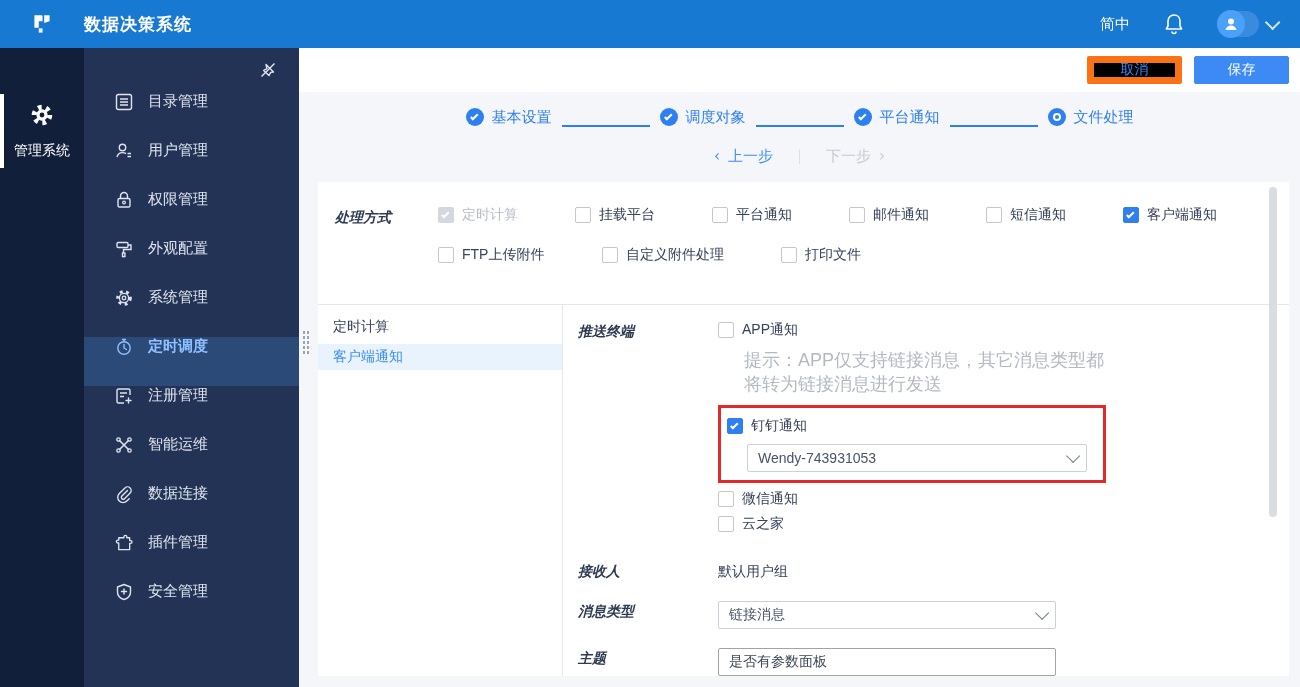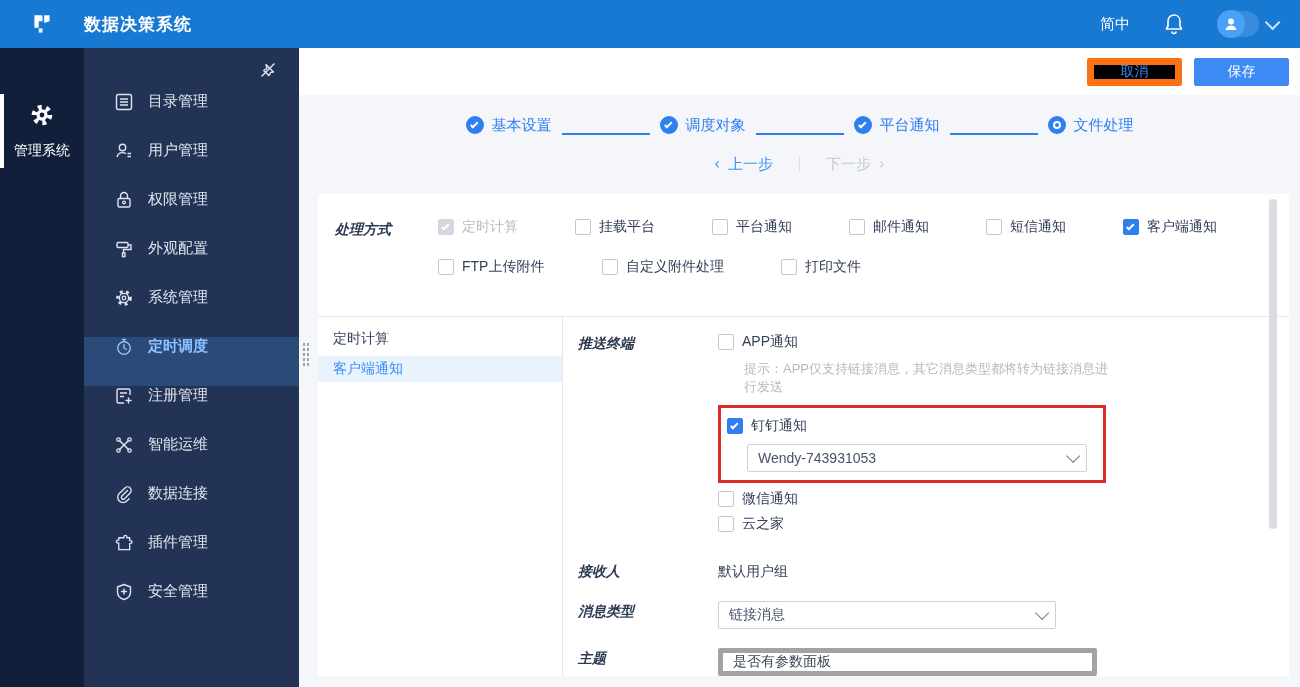--- a/index.html
+++ b/index.html
@@ -78,29 +78,29 @@
   .subtabs { width:245px; border-right:1px solid #e4e7ec; padding-top:5px; }
   .subtab { height:26px; display:flex; align-items:center; padding-left:15px; font-size:14px; color:#36415a; cursor:pointer; margin-top:4px; }
   .subtab.active { background:#e9f3fe; color:#3a8ef6; }
   .drag-dots { position:absolute; left:-16px; top:148px; width:8px; height:26px;
     background-image:radial-gradient(#9aa3b0 1.1px, transparent 1.3px); background-size:4px 5px; cursor:col-resize; }
 
   .formpane { flex:1; padding:16px 0 0 15px; position:relative; }
   .f-row { display:flex; }
   .f-row .f-label { width:140px; padding-top:2px; }
   .f-ctl { width:392px; }
-  .hint { font-size:13px; color:#b3b9c2; margin:9px 0 0 26px; }
+  .hint { font-size:18px; color:#b3b9c2; margin:9px 0 0 26px; }
   .redbox { border:3px solid #e12b2b; margin-top:9px; padding:9px 8px 8px 6px; width:388px; }
   .combo { height:28px; border:1px solid #ccd1d9; border-radius:2px; background:#fff; display:flex; align-items:center; justify-content:space-between; padding:0 10px; font-size:14px; color:#47536a; cursor:pointer; }
   .combo-dd { margin:9px 0 0 20px; width:340px; }
   .cv { width:10px; height:10px; border-right:1.6px solid #747d8a; border-bottom:1.6px solid #747d8a; transform:rotate(45deg) translateY(-3px); flex:0 0 10px; }
   .mt6 { margin-top:7px; } .mt26 { margin-top:28px; } .mt22 { margin-top:20px; } .mt20 { margin-top:19px; }
   .plain-val { font-size:14px; color:#36415a; padding-top:2px; }
   .w338 { width:338px; }
-  .txt { height:28px; width:379px; border:5px solid #a3a3a3; border-radius:2px; padding:0 10px; font-size:14px; color:#3c4656; font-family:inherit; }
+  .txt { height:28px; width:338px; border:1px solid #a3a3a3; border-radius:2px; padding:0 10px; font-size:14px; color:#3c4656; font-family:inherit; }
   .vscroll { position:absolute; right:12px; top:5px; width:8px; height:330px; background:#d9dce1; border-radius:4px; cursor:pointer; }
 
   svg { display:block; }
 </style>
 </head>
 <body>
 
 <div class="topbar">
   <div class="logo">
     <svg width="26" height="26" viewBox="0 0 24 24">

